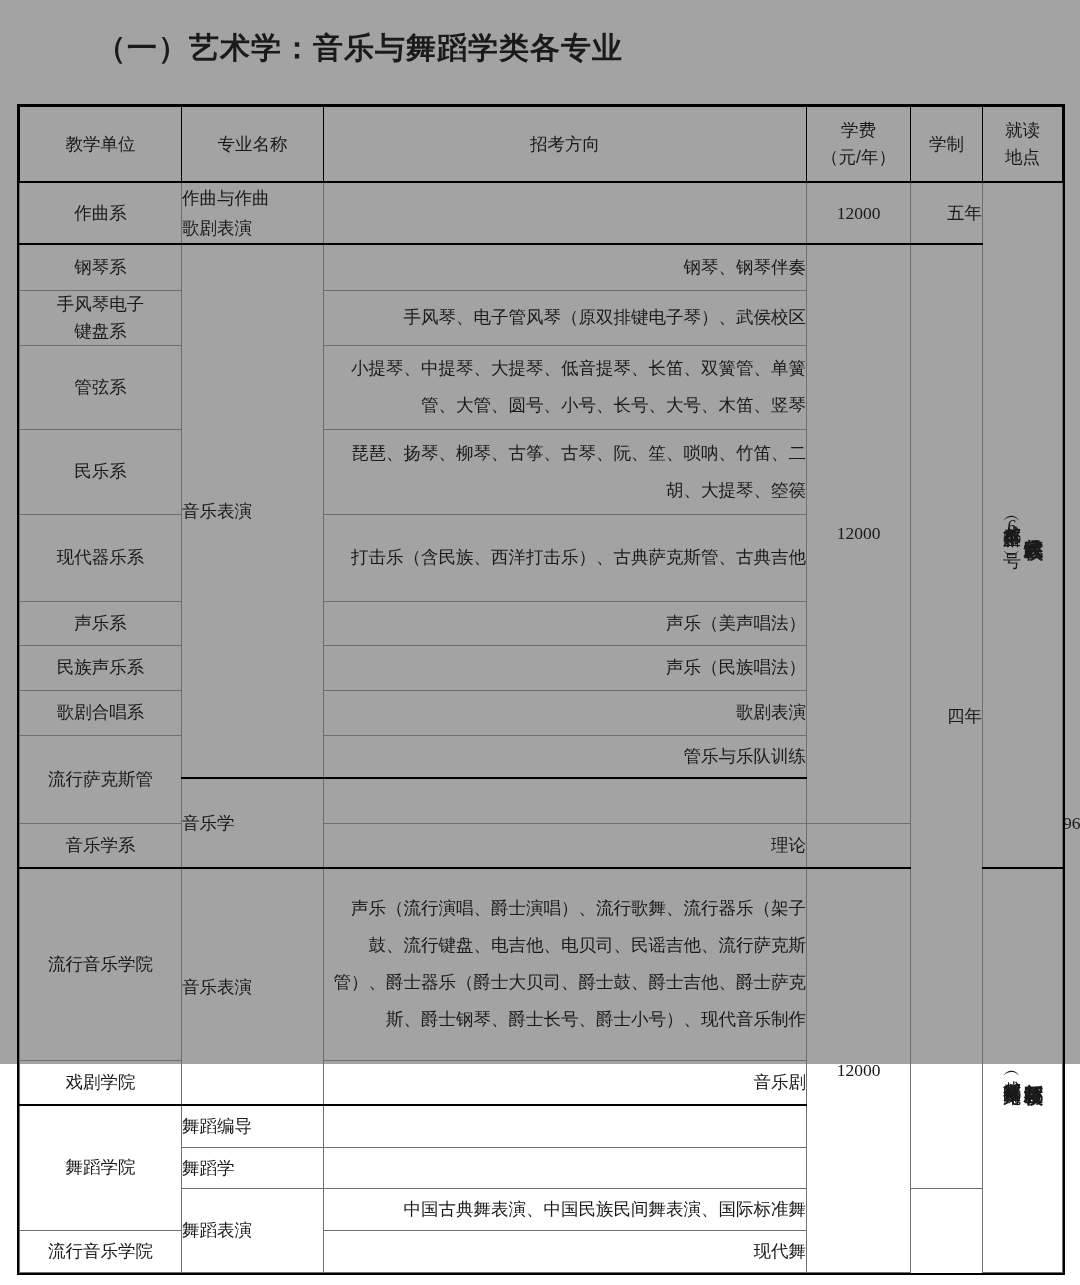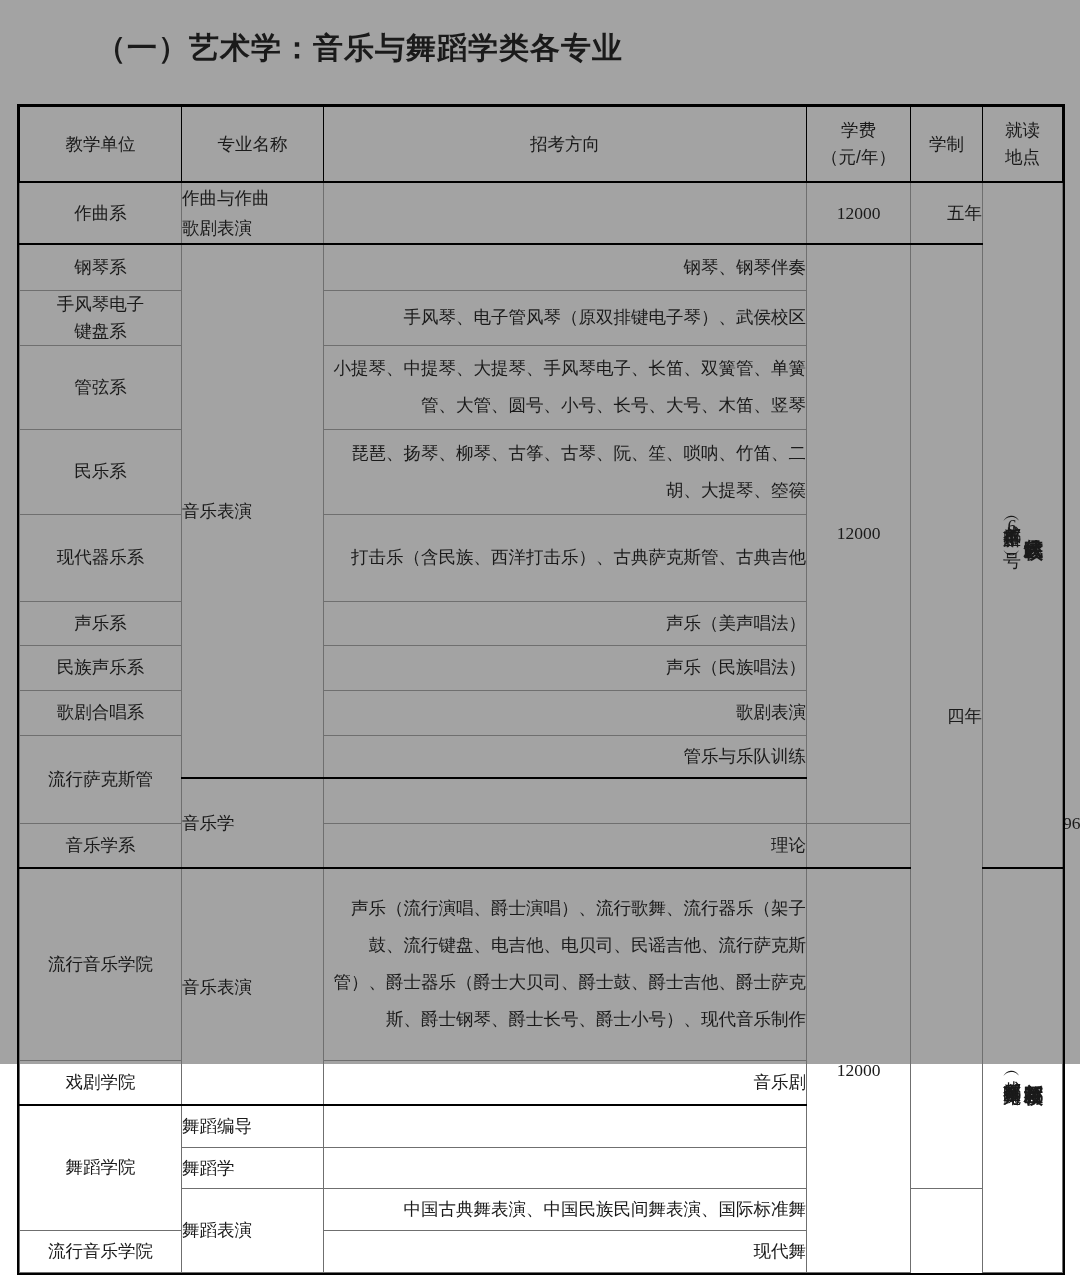--- a/index.html
+++ b/index.html
@@ -192,21 +192,21 @@
       <tr style="height:54px">
         <td class="dept">
           <div>手风琴电子</div>
           <div>键盘系</div>
         </td>
         <td class="dir">手风琴、电子管风琴（原双排键电子琴）、武侯校区</td>
       </tr>
 
       <tr style="height:84px">
         <td class="dept">管弦系</td>
-        <td class="dir">小提琴、中提琴、大提琴、手风琴电子、长笛、双簧管、单簧管、大管、圆号、小号、长号、大号、木笛、竖琴</td>
+        <td class="dir">小提琴、中提琴、大提琴、低音提琴、长笛、双簧管、单簧管、大管、圆号、小号、长号、大号、木笛、竖琴</td>
       </tr>
 
       <tr style="height:85px">
         <td class="dept">民乐系</td>
         <td class="dir">琵琶、扬琴、柳琴、古筝、古琴、阮、笙、唢呐、竹笛、二胡、大提琴、箜篌</td>
       </tr>
 
       <tr style="height:87px">
         <td class="dept">现代器乐系</td>
         <td class="dir">打击乐（含民族、西洋打击乐）、古典萨克斯管、古典吉他</td>

